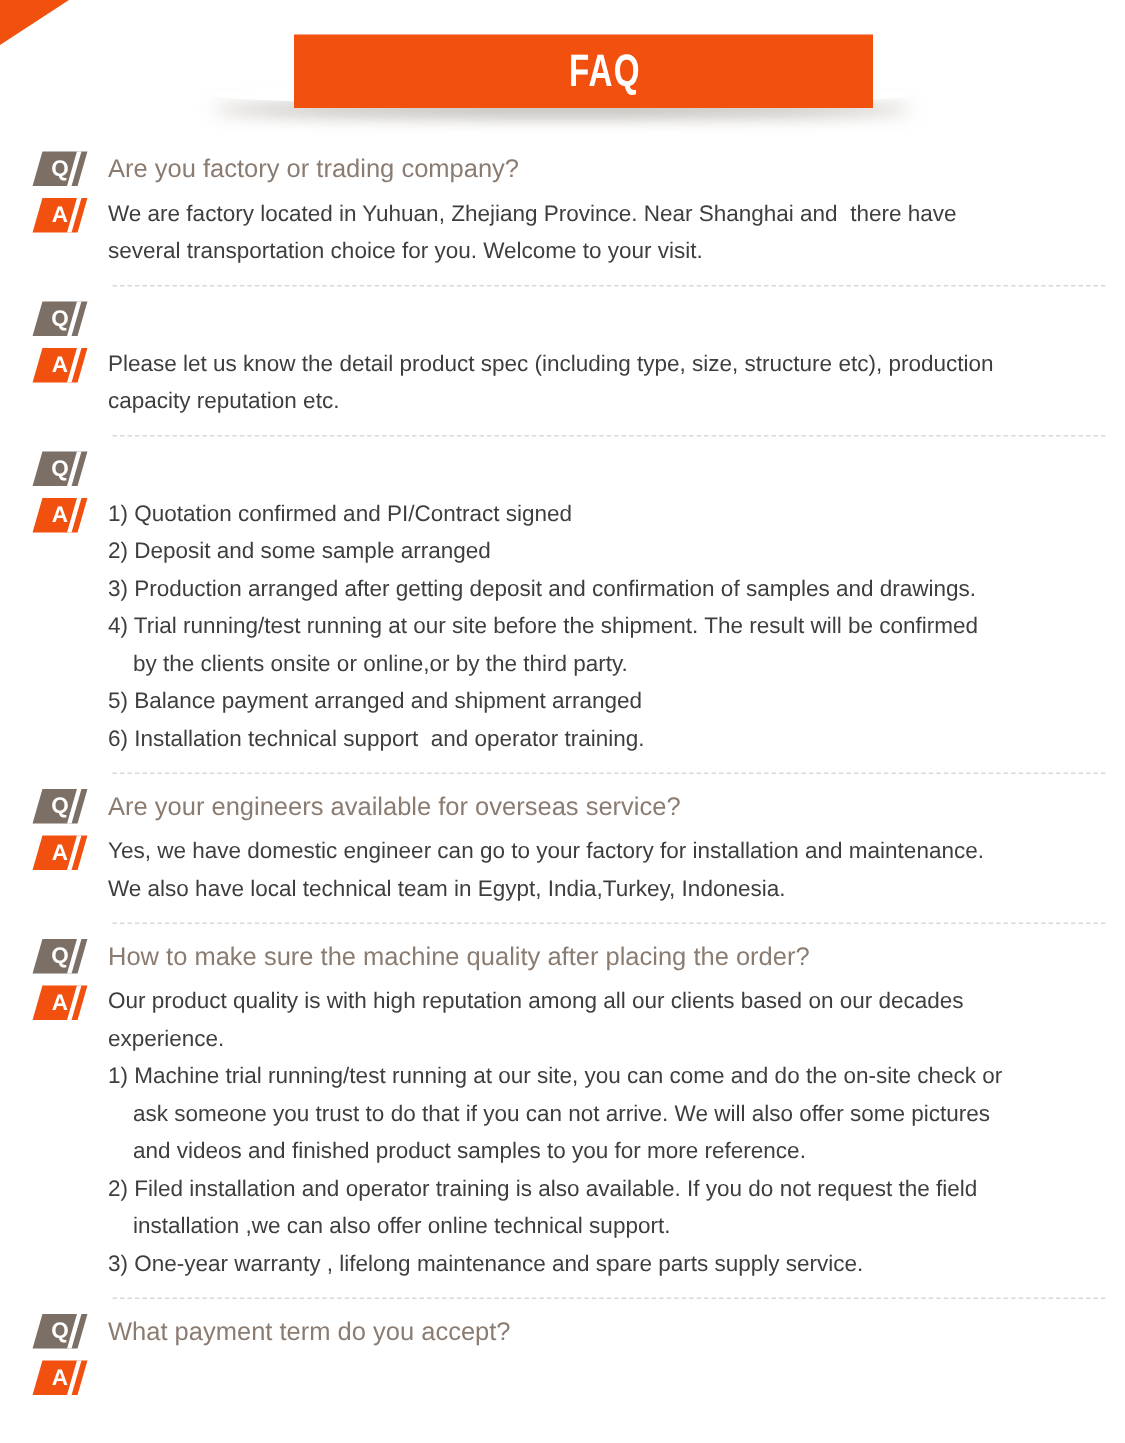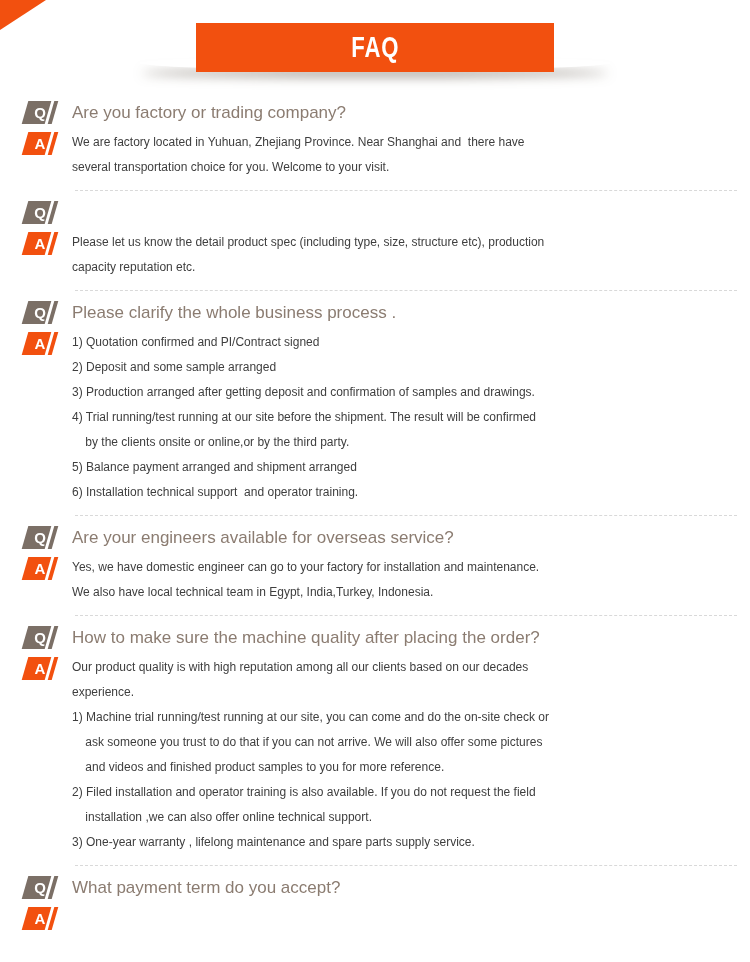--- a/index.html
+++ b/index.html
@@ -26,20 +26,21 @@
     border-radius: 50%;
     box-shadow: 0 10px 11px -3px rgba(90, 78, 66, 0.55);
     z-index: 1;
   }
   .banner {
     position: absolute; top: 23px; left: 196px;
     width: 358px; height: 49px;
     background: #f2500f;
     display: flex; align-items: center; justify-content: center;
     z-index: 2;
+    padding-left: 28px;
   }
   .banner-title {
     color: #ffffff;
     font-size: 27px; font-weight: bold;
     letter-spacing: 1px;
     transform: scaleX(0.82) scaleY(1.12);
   }
 
   
   .content { position: absolute; top: 101px; left: 0; width: 750px; }
@@ -63,21 +64,21 @@
     color: #ffffff; font-weight: bold; font-size: 15px;
   }
 
   .question {
     margin: 0 0 0 17px;
     font-size: 17px; font-weight: normal;
     color: #8b7c71;
   }
   .answer {
     margin: 0 10px 0 17px;
-    font-size: 12px; line-height: 25px;
+    font-size: 15px; line-height: 25px;
     color: #3e3e3e;
     white-space: pre-wrap;
     max-width: 668px;
   }
 
   .divider {
     border: 0;
     border-top: 1px dashed #d9d9d9;
     margin: 10px 13px 10px 75px;
   }
@@ -130,21 +131,20 @@
     </div>
     <hr class="divider">
   </section>
 
   <section class="qa">
     <div class="q-row">
       <span class="badge q-badge">
         <span class="badge-skew"></span>
         <span class="badge-letter">Q</span>
       </span>
-      <h3 class="question">Please clarify the whole business process .</h3>
     </div>
     <div class="a-row">
       <span class="badge a-badge">
         <span class="badge-skew"></span>
         <span class="badge-letter">A</span>
       </span>
       <div class="answer">1) Quotation confirmed and PI/Contract signed
 2) Deposit and some sample arranged
 3) Production arranged after getting deposit and confirmation of samples and drawings.
 4) Trial running/test running at our site before the shipment. The result will be confirmed

